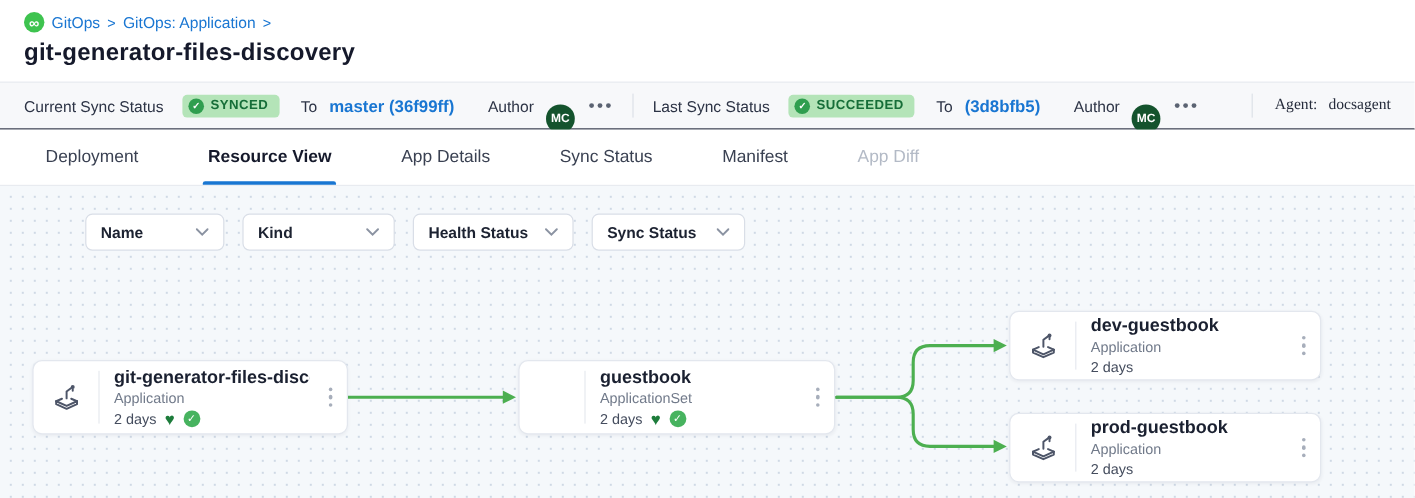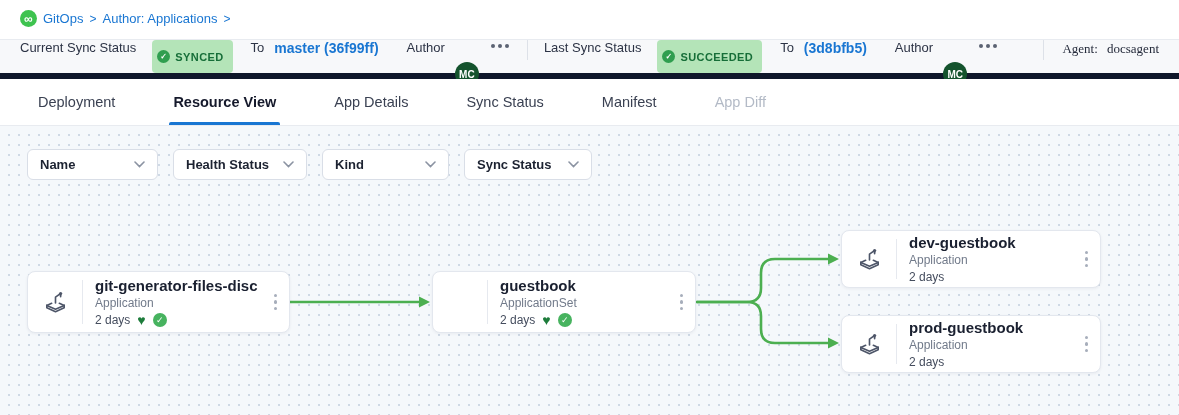--- a/index.html
+++ b/index.html
@@ -9,22 +9,22 @@
   
   .header { padding:10px 20px 12px; background:#fff; }
   .breadcrumb { display:flex; align-items:center; gap:6px; font-size:13px; }
   .bc-logo { width:17px; height:17px; border-radius:50%; background:#3ec34f; color:#fff;
              display:flex; align-items:center; justify-content:center; font-size:12px; font-weight:700; line-height:1; }
   .bc-link { color:#1976d2; cursor:pointer; }
   .bc-sep { color:#1976d2; font-size:12px; }
   .page-title { margin-top:6px; font-size:20px; font-weight:700; color:#15192b; letter-spacing:0.2px; }
 
   
-  .statusbar { height:40px; background:#f7f8fa; border-top:1px solid #e8ebf0; border-bottom:6px solid #0f172a;
-               display:flex; padding:0 20px; font-size:13px; color:#2c3345; gap:10px; white-space:nowrap; }
+  .statusbar { height:40px; background:#f7f8fa; border-top:1px solid #e8ebf0; border-bottom:1px solid #0f172a;
+               display:flex; align-items:center; padding:0 20px; font-size:13px; color:#2c3345; gap:10px; white-space:nowrap; }
   .pill { display:inline-flex; align-items:center; gap:5px; background:#b4e4b8; border-radius:4px;
           padding:3px 9px 3px 5px; font-size:11px; font-weight:700; color:#166e38; letter-spacing:0.4px; }
   .pill .ck { width:13px; height:13px; border-radius:50%; background:#2f9e4f; color:#fff; font-size:8px;
               display:flex; align-items:center; justify-content:center; }
   .rev { color:#1976d2; font-weight:700; font-size:14px; cursor:pointer; }
   .avatar { width:24px; height:24px; border-radius:50%; background:#14532d; color:#fff; font-size:10px; font-weight:700;
             display:flex; align-items:center; justify-content:center;margin-top:22px; }
   .dots-h { display:inline-flex; gap:3px; padding:4px 2px; cursor:pointer; }
   .dots-h i { width:4px; height:4px; border-radius:50%; background:#5b6372; }
   .vdiv { width:1px; height:20px; background:#dde1e8; margin:0 6px; }
@@ -70,23 +70,24 @@
 </head>
 <body>
 
 <div class="app">
 
   <div class="header">
     <div class="breadcrumb">
       <span class="bc-logo">∞</span>
       <span class="bc-link">GitOps</span>
       <span class="bc-sep">&gt;</span>
-      <span class="bc-link">Author: Applications</span>
+      <span class="bc-link">GitOps: Application</span>
       <span class="bc-sep">&gt;</span>
     </div>
+    <div class="page-title">git-generator-files-discovery</div>
   </div>
 
   <div class="statusbar">
     <span class="sb-label">Current Sync Status</span>
     <span class="pill" style="margin-left:6px;">
       <span class="ck">✓</span>
       <span>SYNCED</span>
     </span>
     <span class="sb-label" style="margin-left:8px;">To</span>
     <span class="rev">master (36f99ff)</span>
@@ -126,34 +127,34 @@
     <div class="tab active">Resource View</div>
     <div class="tab">App Details</div>
     <div class="tab">Sync Status</div>
     <div class="tab">Manifest</div>
     <div class="tab disabled">App Diff</div>
   </div>
 
   <div class="canvas">
 
     <div class="filterbar">
-      <div class="filter" style="width:131px;">
+      <div class="filter" style="width:116px;margin-left:44px;">
         <span>Name</span>
+        <svg width="11" height="7" viewBox="0 0 11 7">
+            <path d="M1 1 L5.5 5.5 L10 1" fill="none" stroke="#8b93a2" stroke-width="1.6" stroke-linecap="round"></path>
+          </svg>
+      </div>
+      <div class="filter" style="width:127px;">
+        <span>Kind</span>
         <svg width="11" height="7" viewBox="0 0 11 7">
             <path d="M1 1 L5.5 5.5 L10 1" fill="none" stroke="#8b93a2" stroke-width="1.6" stroke-linecap="round"></path>
           </svg>
       </div>
       <div class="filter" style="width:134px;">
         <span>Health Status</span>
-        <svg width="11" height="7" viewBox="0 0 11 7">
-            <path d="M1 1 L5.5 5.5 L10 1" fill="none" stroke="#8b93a2" stroke-width="1.6" stroke-linecap="round"></path>
-          </svg>
-      </div>
-      <div class="filter" style="width:127px;">
-        <span>Kind</span>
         <svg width="11" height="7" viewBox="0 0 11 7">
             <path d="M1 1 L5.5 5.5 L10 1" fill="none" stroke="#8b93a2" stroke-width="1.6" stroke-linecap="round"></path>
           </svg>
       </div>
       <div class="filter" style="width:128px;">
         <span>Sync Status</span>
         <svg width="11" height="7" viewBox="0 0 11 7">
             <path d="M1 1 L5.5 5.5 L10 1" fill="none" stroke="#8b93a2" stroke-width="1.6" stroke-linecap="round"></path>
           </svg>
       </div>

